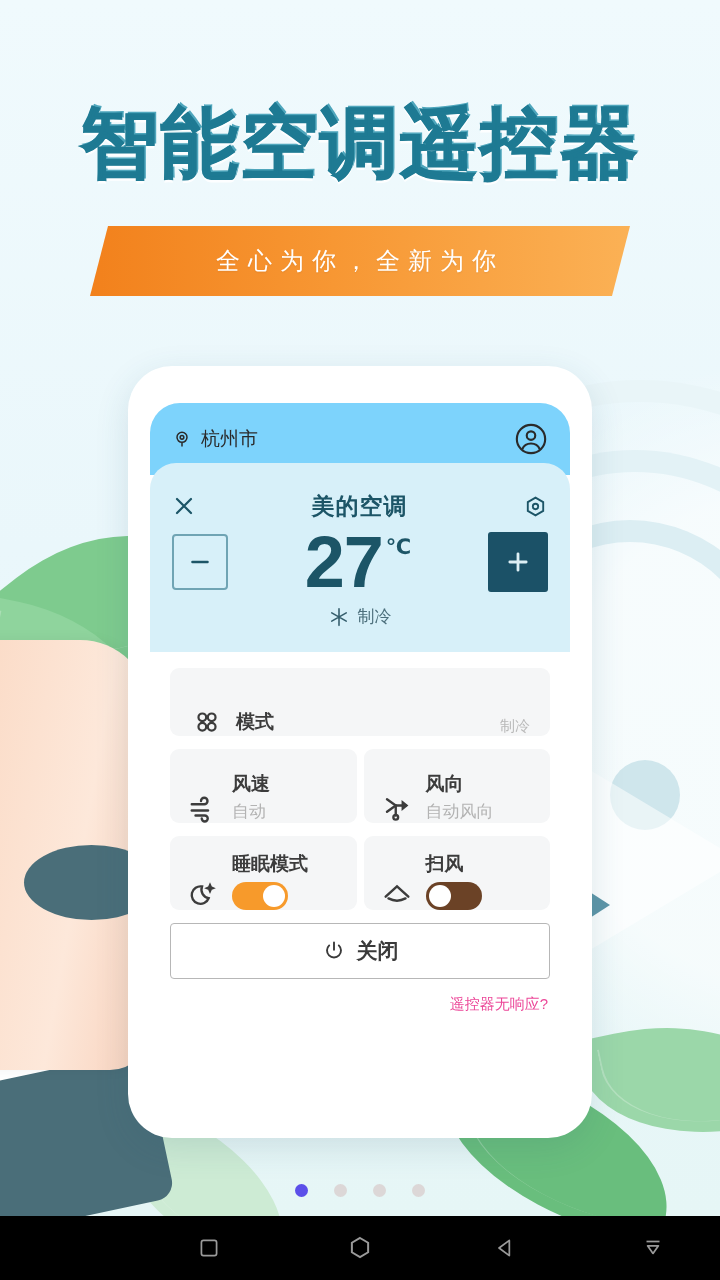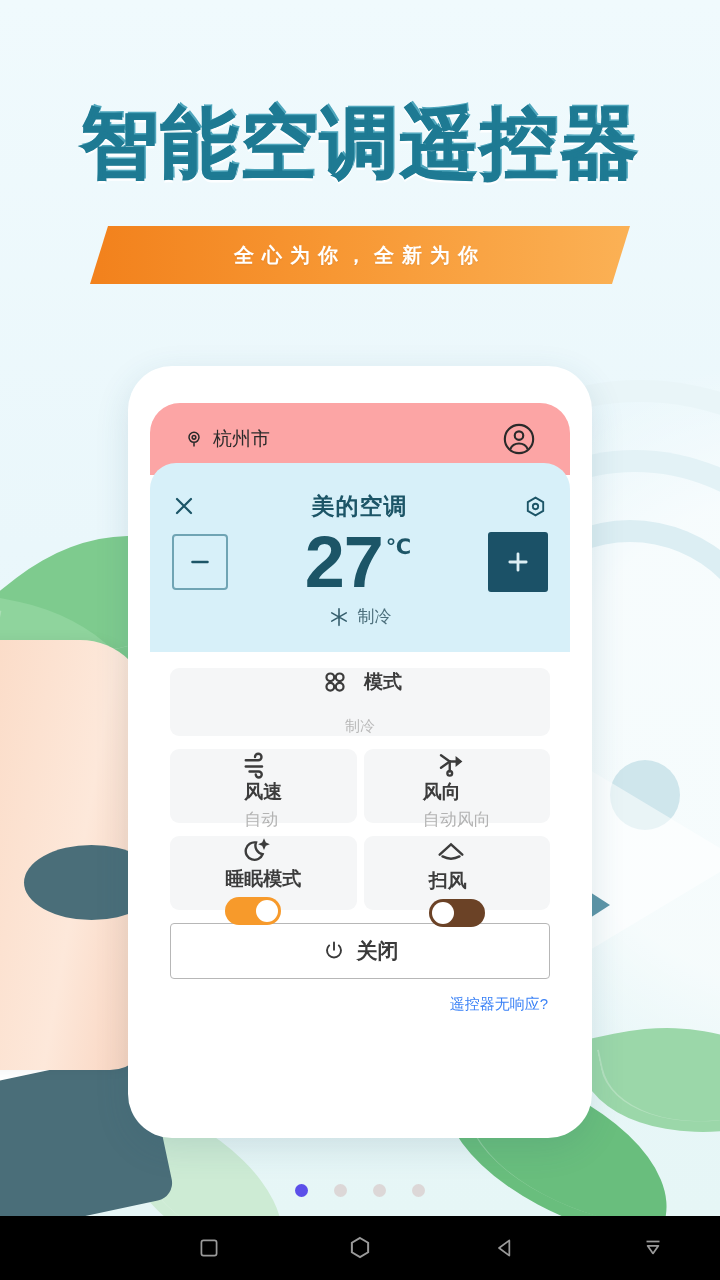--- a/index.html
+++ b/index.html
@@ -77,42 +77,42 @@
   
   #headline {
     position:absolute; left:0; top:92px; width:720px; text-align:center;
     font-size:78px; font-weight:bold; letter-spacing:2px;
     color:#1E7A93;
     text-shadow: 0 3px 0 rgba(255,255,255,.85), 2px -2px 0 #4FA6BC;
     -webkit-text-stroke:1px #1E7A93;
   }
   #banner-wrap { position:absolute; left:0; top:226px; width:720px; display:flex; justify-content:center; }
   #banner {
-    width:540px; height:58px;
+    width:540px; height:70px;
     background:linear-gradient(90deg,#F2811C 0%,#F79733 45%,#FBB155 100%);
     clip-path:polygon(18px 0, 100% 0, 522px 100%, 0 100%);
     display:flex; align-items:center; justify-content:center;
-    color:#FFFFFF; font-size:20px; font-weight:bold; letter-spacing:8px;
+    color:#FFFFFF; font-size:24px; font-weight:normal; letter-spacing:8px;
     text-shadow:0 1px 2px rgba(0,0,0,.08);
   }
 
   
   #phone {
     position:absolute; left:128px; top:366px; width:464px; height:772px;
     background:#FFFFFF; border-radius:44px;
     box-shadow:0 10px 34px rgba(40,90,110,.14);
     padding:10px;
   }
   #screen {
     position:absolute; left:150px; top:403px; width:420px; height:690px;
     border-radius:30px 30px 26px 26px; overflow:hidden; background:#FFFFFF;
   }
   #appbar {
-    height:72px; background:#fca5a5; display:flex; align-items:center;
-    padding:0 34px; justify-content:space-between;
+    height:72px; background:#7dd3fc; display:flex; align-items:center;
+    padding:0 22px; justify-content:space-between;
   }
   #loc { display:flex; align-items:center; gap:9px; color:#2A2A2A; font-size:19px; }
   .sicon { display:inline-flex; align-items:center; justify-content:center; }
 
   #hero {
     background:#D7F0F9; border-radius:26px 26px 0 0; margin-top:-12px;
     padding:20px 22px 24px;
   }
   #hero-top { display:flex; align-items:center; justify-content:space-between; height:46px; }
   #device-name { font-size:23px; color:#1C5567; font-weight:bold; letter-spacing:1px; }
@@ -126,22 +126,22 @@
     display:flex; align-items:center; justify-content:center;
   }
   #temp-center { display:flex; align-items:flex-start; }
   #temp-val { font-size:72px; font-weight:bold; color:#1C5567; line-height:.92; letter-spacing:-1px; }
   #temp-unit { font-size:21px; color:#1C5567; font-weight:bold; margin-top:6px; margin-left:3px; }
   #mode-line { display:flex; align-items:center; justify-content:center; gap:9px; margin-top:10px; }
   #mode-line .mtxt { font-size:17px; color:#4C6F7C; }
 
   #list { padding:16px 20px 0; }
   .row {
-    background:#F5F6F7; border-radius:9px; display:flex; align-items:center;
-    padding:0 20px; height:68px; position:relative;flex-direction:column;
+    background:#F5F6F7; border-radius:9px; display:flex; align-items:flex-end;
+    padding:0 20px; height:68px; position:relative;
   }
   .row.full { margin-bottom:13px; justify-content:space-between; }
   .pair { display:flex; gap:7px; margin-bottom:13px; }
   .pair .row { flex:1; height:74px; padding:0 16px; }
   .rlabel { font-size:19px; color:#3C3C3C; font-weight:bold; }
   .rsub { font-size:17px; color:#B3B3B3; margin-top:3px; }
   .rvalue { font-size:15px; color:#B9B9B9; }
   .ricon { width:34px; margin-right:12px; display:flex; align-items:center; justify-content:center; }
   .rtext { display:flex; flex-direction:column; justify-content:center; }
 
@@ -150,21 +150,21 @@
   .toggle.on  { background:#F79A2B; }
   .toggle.on .knob { right:3px; }
   .toggle.off { background:#6B4226; }
   .toggle.off .knob { left:3px; }
 
   #power-btn {
     margin:6px 20px 0; height:56px; border:1px solid #B7B7B7; border-radius:4px;
     display:flex; align-items:center; justify-content:center; gap:11px;
     font-size:21px; color:#3A3A3A; font-weight:bold;
   }
-  #help-link { text-align:right; padding:16px 22px 0; font-size:15px; color:#3b82f6; }
+  #help-link { text-align:right; padding:16px 22px 0; font-size:15px; color:#ec4899; }
 
   
   #dots { position:absolute; left:0; top:1184px; width:720px; display:flex; justify-content:center; gap:26px; }
   .dot { width:13px; height:13px; border-radius:50%; background:#DCD7D7; }
   .dot.active { background:#5B4FE9; }
 
   
   #navbar {
     position:absolute; left:0; top:1216px; width:720px; height:64px; background:#000000;
     display:flex; align-items:center;

